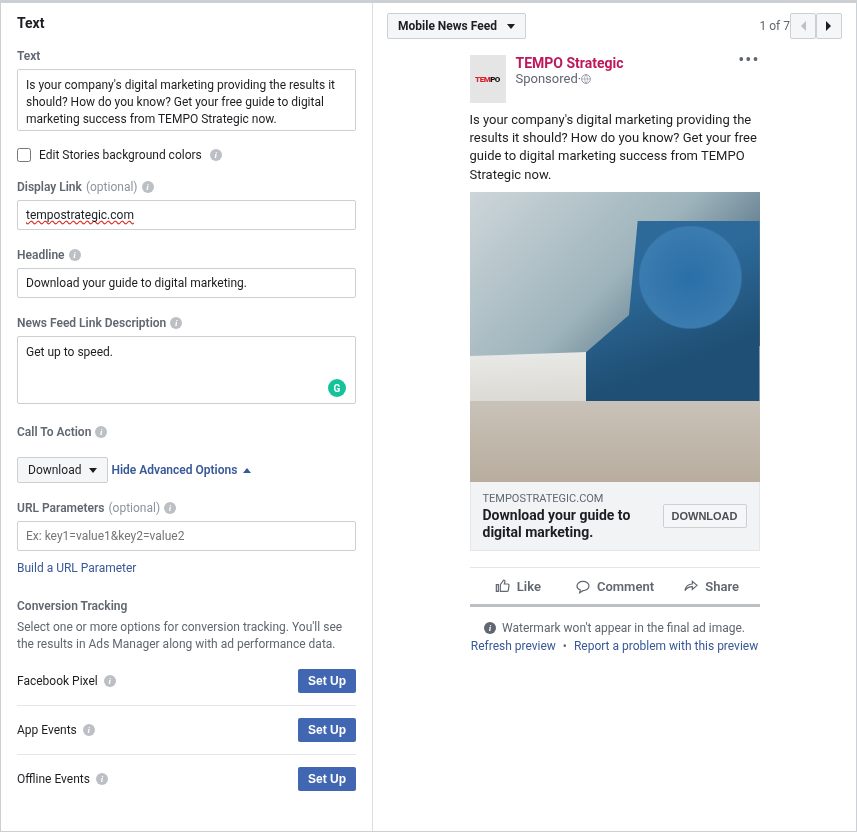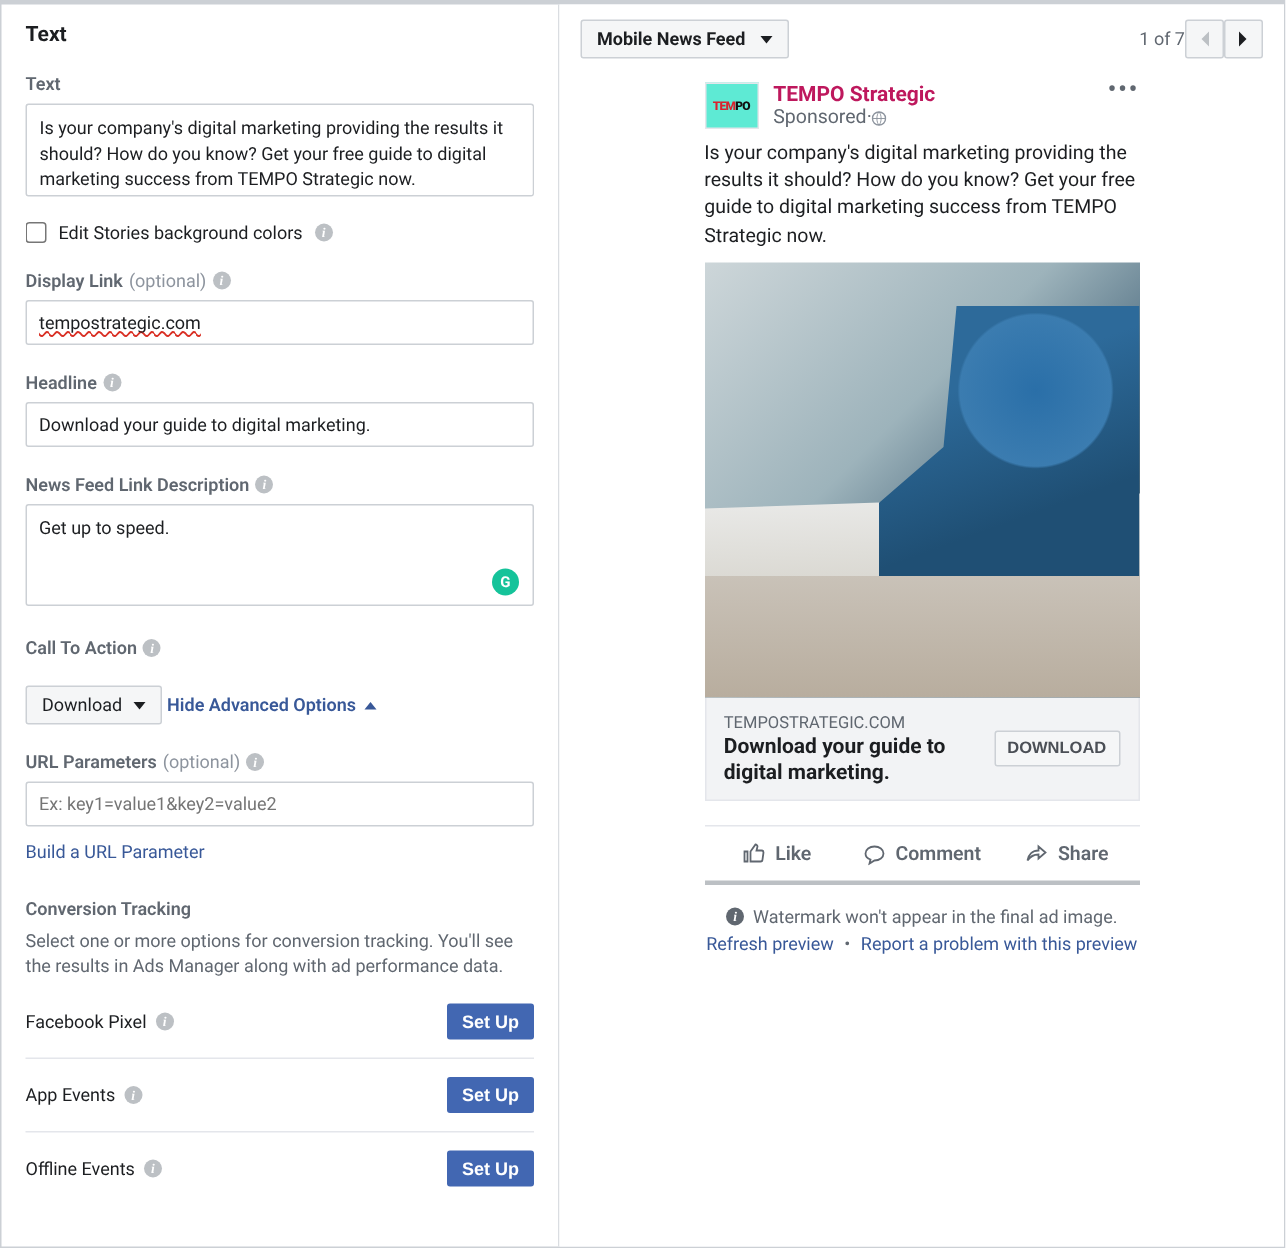--- a/index.html
+++ b/index.html
@@ -40,21 +40,21 @@
   .r-header-right { display: flex; align-items:center; gap: 12px; color:#606770; font-size: 12px;}
   .chev-btn { width: 22px; height: 22px; color:#bcc0c4; display:flex; align-items:center; justify-content:center; cursor:pointer;}
   .r-subbar { display:flex; justify-content:space-between; align-items:center; padding: 10px 14px; }
   .pill-select { display:inline-flex; align-items:center; gap:10px; background:#f5f6f7; border:1px solid #ccd0d5; border-radius:2px; padding: 5px 10px; font-weight:700; cursor:pointer; font-size:12px;}
   .pager { display:flex; align-items:center; gap:0; color:#606770;}
   .pager-btn { width:26px; height:26px; border:1px solid #ccd0d5; border-radius:2px; background:#f5f6f7; display:flex; align-items:center; justify-content:center; cursor:pointer;}
   .pager-btn.disabled { color:#bcc0c4; cursor:default;}
   .ad-card { margin: 6px auto 0; width: 290px; }
   .ad-head { display:flex; justify-content:space-between; align-items:flex-start; }
   .ad-head-left { display:flex; gap:10px;}
-  .avatar { width: 36px; height: 31px; background:#5eead4; border:1px solid #e4e6eb; display:flex; align-items:center; justify-content:center;}
+  .avatar { width: 36px; height: 48px; background:#e5e5e5; border:1px solid #e4e6eb; display:flex; align-items:center; justify-content:center;}
   .avatar-text { font-size: 8px; font-weight:900; letter-spacing: -0.5px;}
   .avatar-text .t { color:#d9232e;} .avatar-text .b { color:#111;}
   .page-name { font-weight:700; font-size: 14px; color:#be185d; }
   .sponsored { color:#606770; font-size: 13px; display:flex; align-items:center; gap:0;}
   .dots { font-size:18px; color:#606770; letter-spacing:1px; cursor:pointer; line-height:0.5;}
   .ad-text { font-size: 13px; color:#1c1e21; line-height:1.4; margin-top: 8px;}
   .ad-img { width: 290px; height: 290px; background: linear-gradient(135deg,#cdd6d9 0%, #9db3bb 40%, #5b788a 60%, #3f5763 100%); margin-top:8px; position:relative; overflow:hidden;}
   .ad-img::before { content:""; position:absolute; left:0; right:0; top:55%; height:20%; background:linear-gradient(#e8e8e6,#d8d6cf); transform:skewY(-2deg);}
   .ad-img::after { content:""; position:absolute; left:0; right:0; bottom:0; height:28%; background:linear-gradient(#c9c2b8,#b8ad9e);}
   .silh { position:absolute; right:0; top:10%; width:60%; height:65%; background: radial-gradient(circle at 60% 30%, #2a6fa8 0%, #3b7cb0 30%, transparent 31%), linear-gradient(160deg, #2d6a9a 30%, #1f4f74 70%); clip-path: polygon(30% 0, 100% 0, 100% 100%, 0 100%, 0 70%, 25% 50%);}

